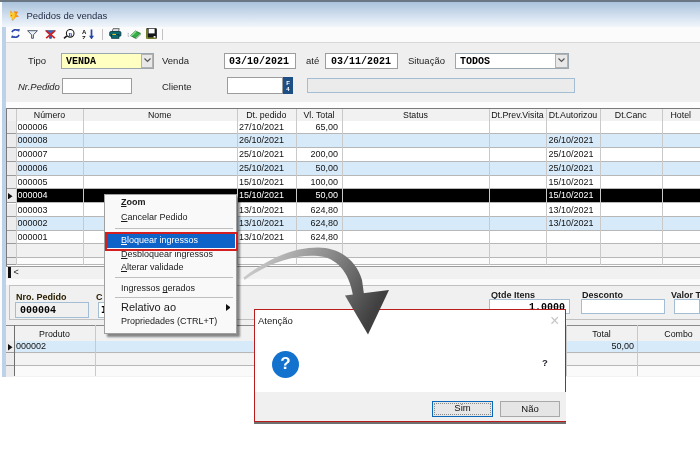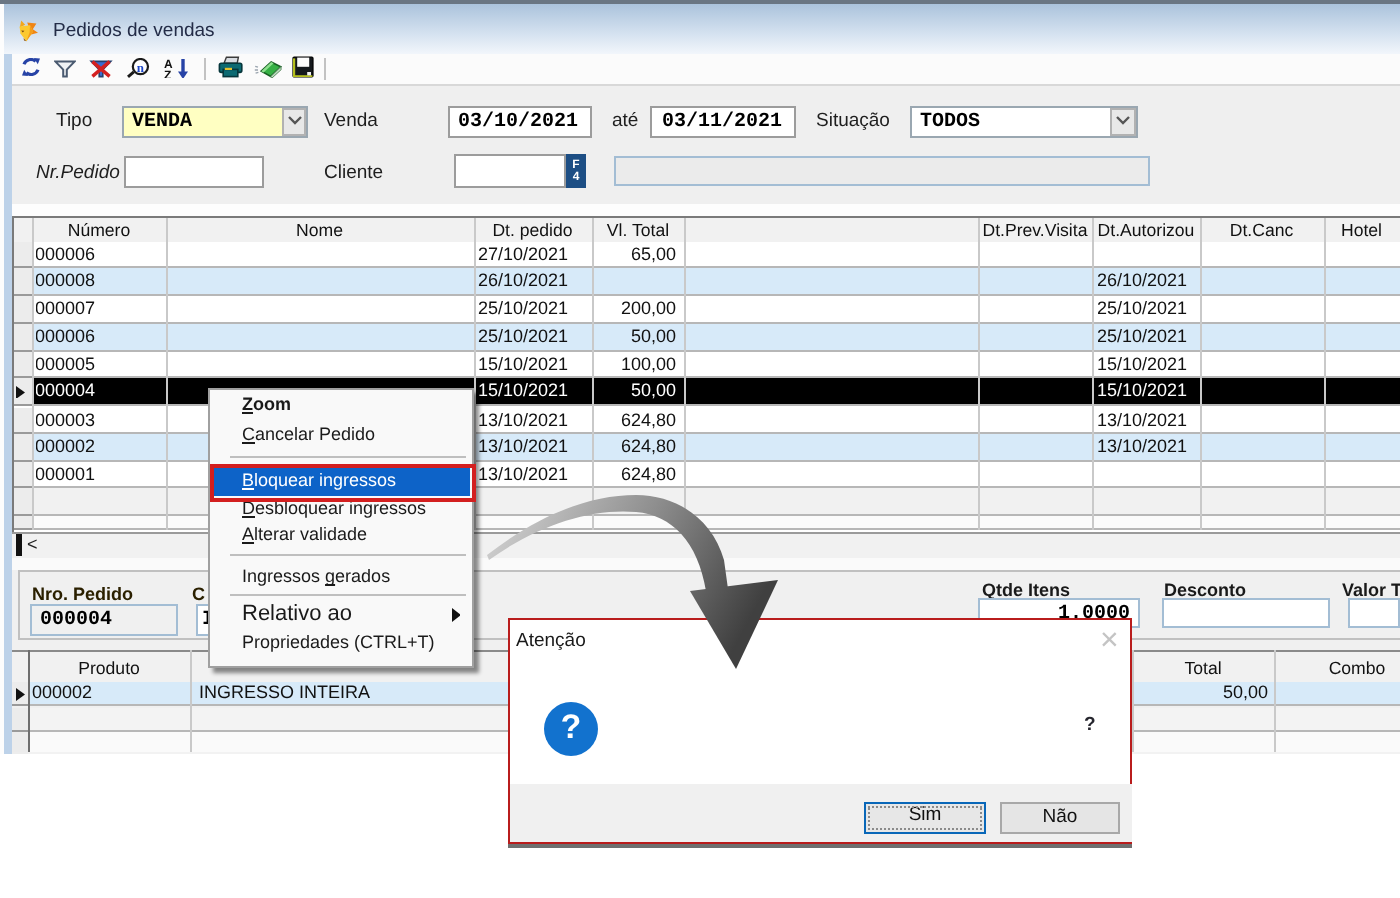--- a/index.html
+++ b/index.html
@@ -117,20 +117,21 @@
   <div class="abs" style="left:307px;top:78px;width:268px;height:15px;background:#ebebeb;border:1px solid #a3bdd4;box-sizing:border-box;"></div>
 
   <div class="abs" style="left:0;top:101.5px;width:700px;height:6px;background:#fdfdfd;"></div>
 
   <div class="abs" id="maingrid" style="left:6px;top:107.5px;width:694px;height:158px;background:#fff;border-top:1px solid #7a7a7a;border-left:1px solid #7a7a7a;box-sizing:border-box;"></div>
   <div class="abs" style="left:6px;top:107.5px;width:694px;height:13.400000000000006px;background:#f1f1f1;border-bottom:1.2px solid #4a4a4a;box-sizing:content-box;"></div>
   <div class="hcell" style="left:16px;top:109.7px;width:67px;">Número</div>
   <div class="hcell" style="left:83px;top:109.7px;width:153.5px;">Nome</div>
   <div class="hcell" style="left:236.5px;top:109.7px;width:59.5px;">Dt. pedido</div>
   <div class="hcell" style="left:296px;top:109.7px;width:46px;">Vl. Total</div>
+  <div class="hcell" style="left:342px;top:109.7px;width:147px;">Status</div>
   <div class="hcell" style="left:489px;top:109.7px;width:57px;">Dt.Prev.Visita</div>
   <div class="hcell" style="left:546px;top:109.7px;width:54px;">Dt.Autorizou</div>
   <div class="hcell" style="left:600px;top:109.7px;width:61.5px;">Dt.Canc</div>
   <div class="hcell" style="left:661.5px;top:109.7px;width:38.5px;">Hotel</div>
   <div class="abs" style="left:16px;top:107.5px;width:1px;height:157.0px;background:#6e6e6e;"></div>
   <div class="abs" style="left:17px;top:120.9px;width:683px;height:12.0px;background:#fff;border-bottom:1px solid #b7b7b7;box-sizing:content-box;"></div>
   <div class="abs" style="left:6px;top:120.9px;width:10px;height:12.0px;background:#ececec;border-bottom:1px solid #9a9a9a;box-sizing:content-box;"></div>
   <div class="cell" style="left:17.5px;top:120.9px;width:60px;line-height:12.0px;color:#111;">000006</div>
   <div class="cell" style="left:239px;top:120.9px;width:56px;line-height:12.0px;color:#111;">27/10/2021</div>
   <div class="cell" style="left:280px;top:120.9px;width:58px;line-height:12.0px;text-align:right;color:#111;">65,00</div>
@@ -228,21 +229,20 @@
   <div class="abs" style="left:15px;top:341.4px;width:685px;height:11.100000000000023px;background:#d7eaf9;border-bottom:1px solid #b7b7b7;box-sizing:content-box;"></div>
   <div class="abs" style="left:6px;top:341.4px;width:8px;height:11.100000000000023px;background:#ececec;border-bottom:1px solid #9a9a9a;box-sizing:content-box;"></div>
   <div class="abs" style="left:15px;top:353.5px;width:685px;height:11.5px;background:#f3f3f3;border-bottom:1px solid #b7b7b7;box-sizing:content-box;"></div>
   <div class="abs" style="left:6px;top:353.5px;width:8px;height:11.5px;background:#ececec;border-bottom:1px solid #9a9a9a;box-sizing:content-box;"></div>
   <div class="abs" style="left:15px;top:366.0px;width:685px;height:10.0px;background:#fafafa;border-bottom:1px solid #f2f2f2;box-sizing:content-box;"></div>
   <div class="abs" style="left:6px;top:366.0px;width:8px;height:10.0px;background:#ececec;border-bottom:1px solid #ededed;box-sizing:content-box;"></div>
   <svg class="abs" style="left:8px;top:344px;" width="4.5" height="6.5" viewBox="0 0 4.5 6.5">
       <polygon points="0,0 4.5,3.25 0,6.5" fill="#111"></polygon>
     </svg>
   <div class="cell" style="left:16px;top:341.4px;width:60px;line-height:11px;">000002</div>
-  <div class="cell" style="left:99.5px;top:341.4px;width:200px;line-height:11px;">INGRESSO INTEIRA</div>
   <div class="cell" style="left:576px;top:341.4px;width:58px;line-height:11px;text-align:right;">50,00</div>
   <div class="abs" style="left:14px;top:325.0px;width:1px;height:51.0px;background:#c9c9c9;"></div>
   <div class="abs" style="left:95px;top:325.0px;width:1px;height:51.0px;background:#c9c9c9;"></div>
   <div class="abs" style="left:566px;top:325.0px;width:1px;height:51.0px;background:#c9c9c9;"></div>
   <div class="abs" style="left:637px;top:325.0px;width:1px;height:51.0px;background:#c9c9c9;"></div>
   <div class="abs" style="left:14px;top:325.0px;width:1px;height:51.0px;background:#6e6e6e;"></div>
 
   <div class="abs" style="left:0;top:1.5px;width:1.5px;height:375px;background:#fdfdfd;"></div>
   <div class="abs" style="left:1.5px;top:27px;width:4px;height:350px;background:#bdd2e9;"></div>
 </div>

